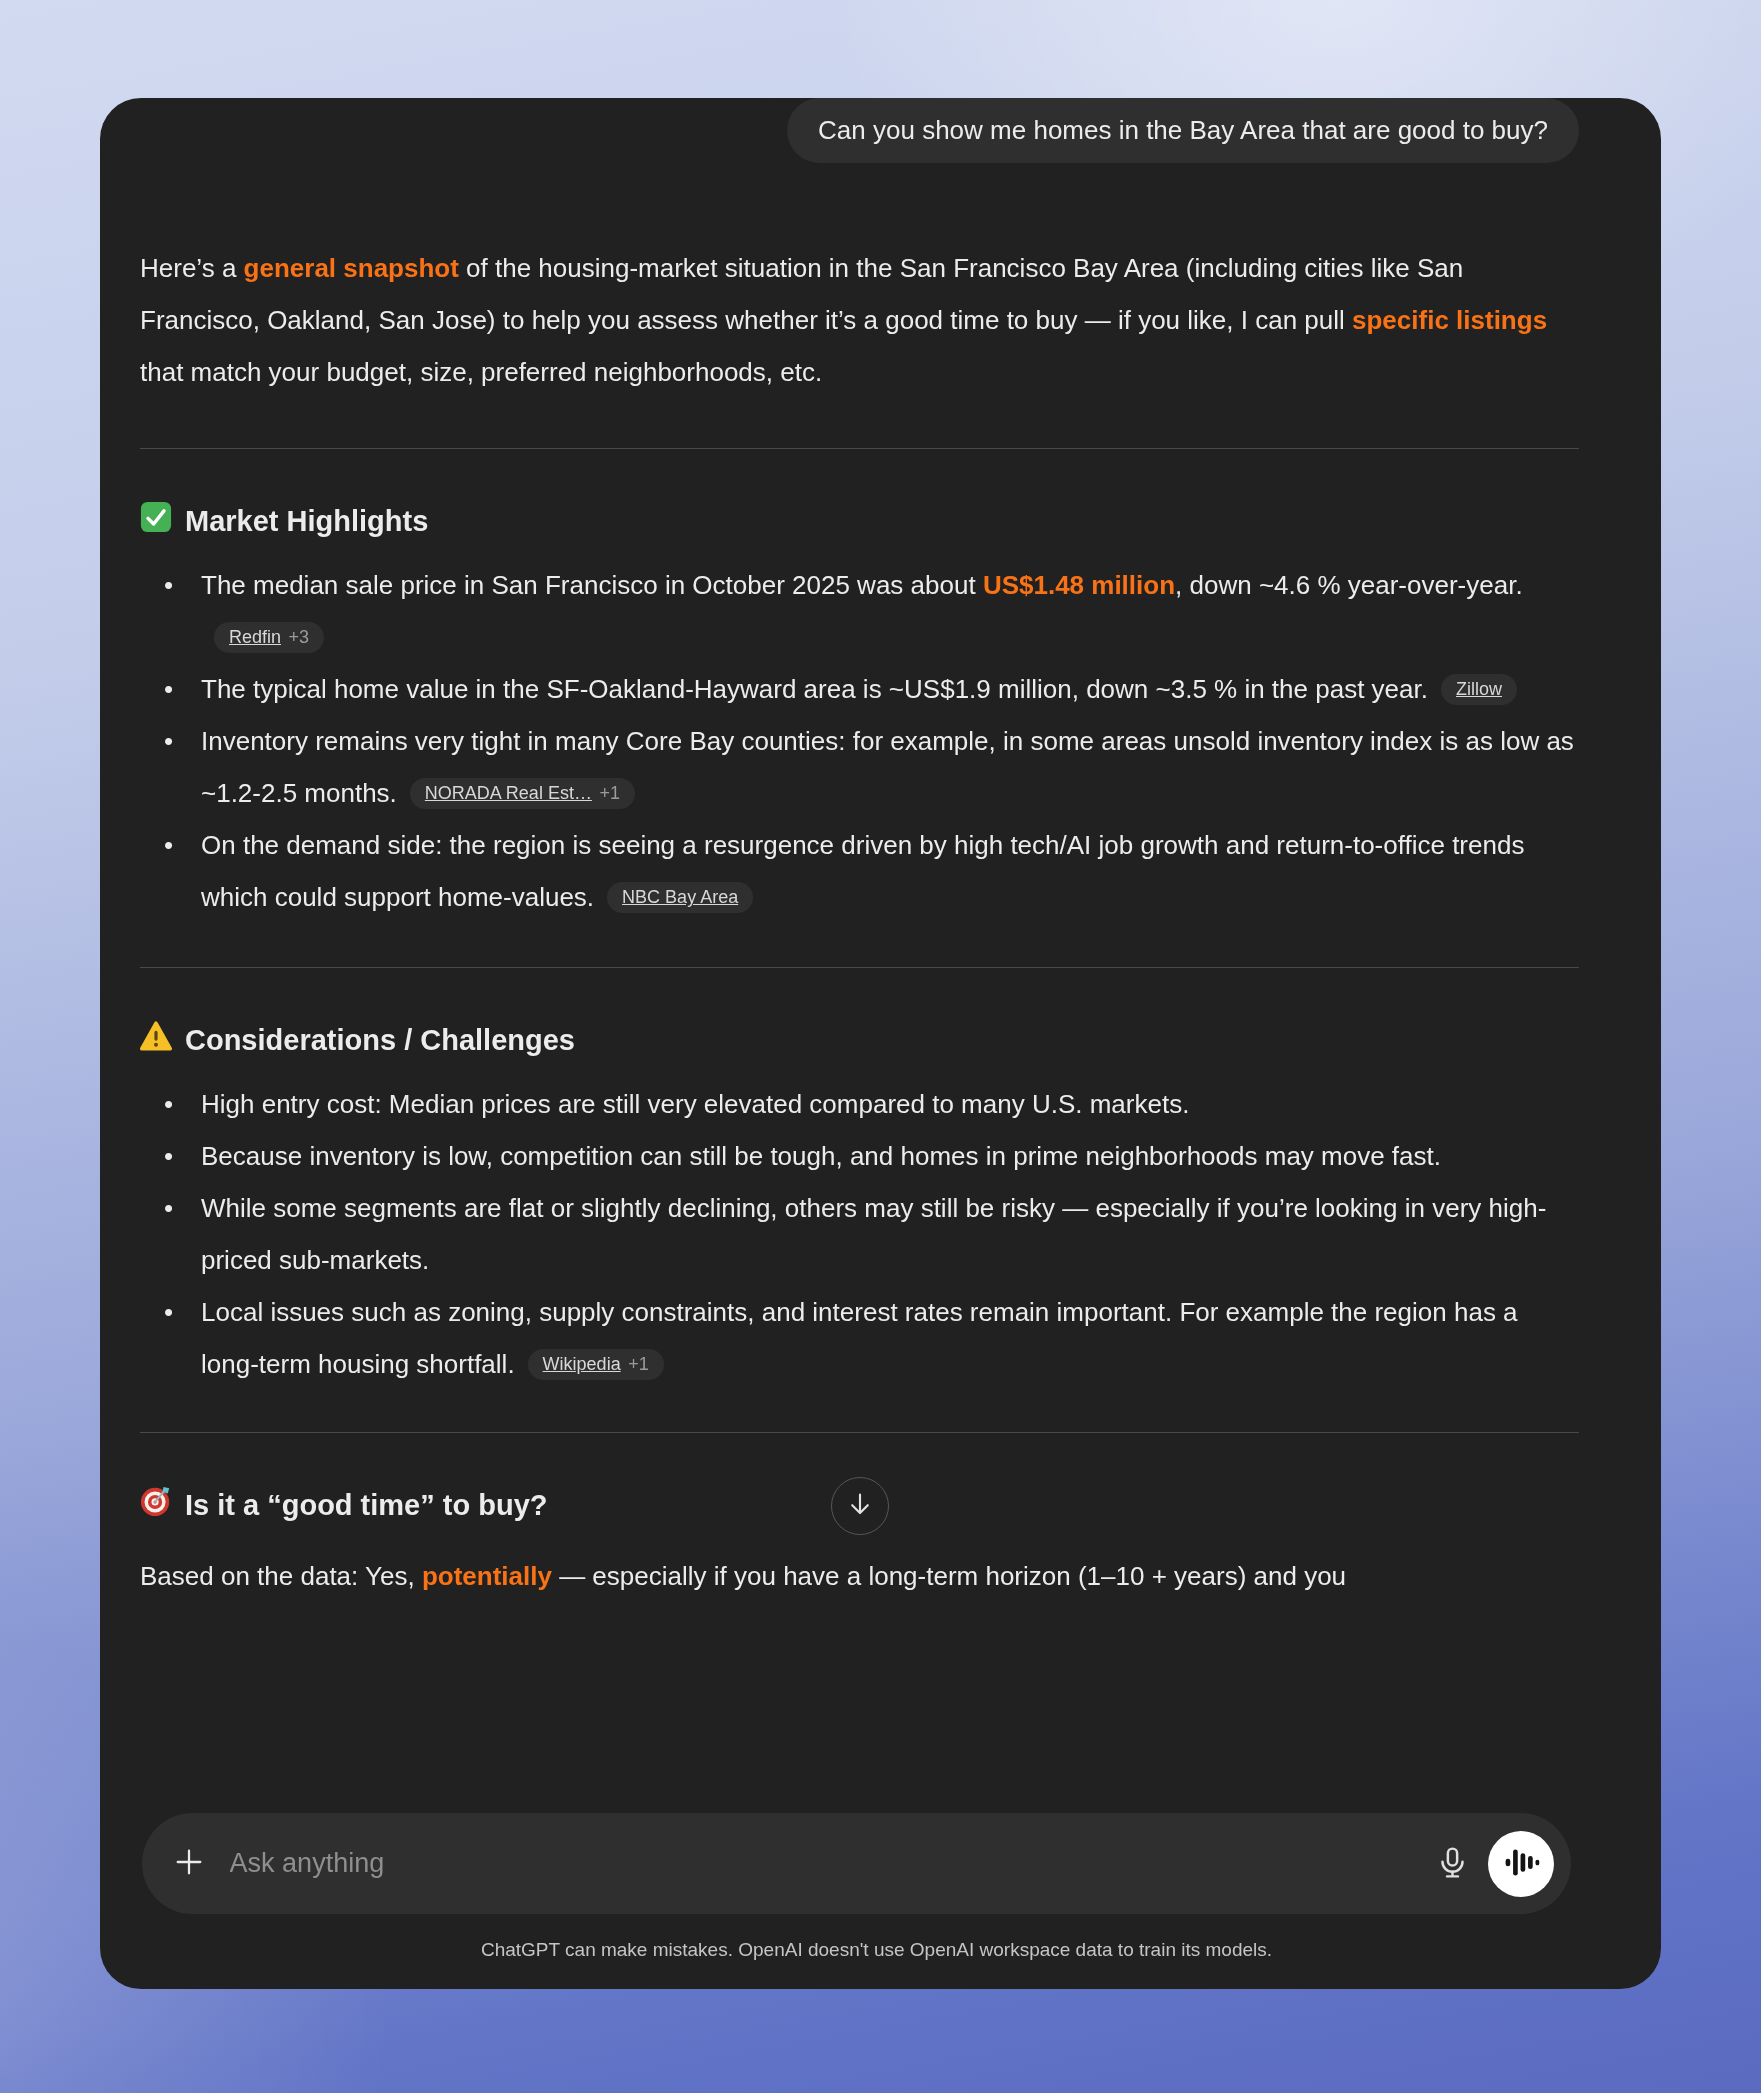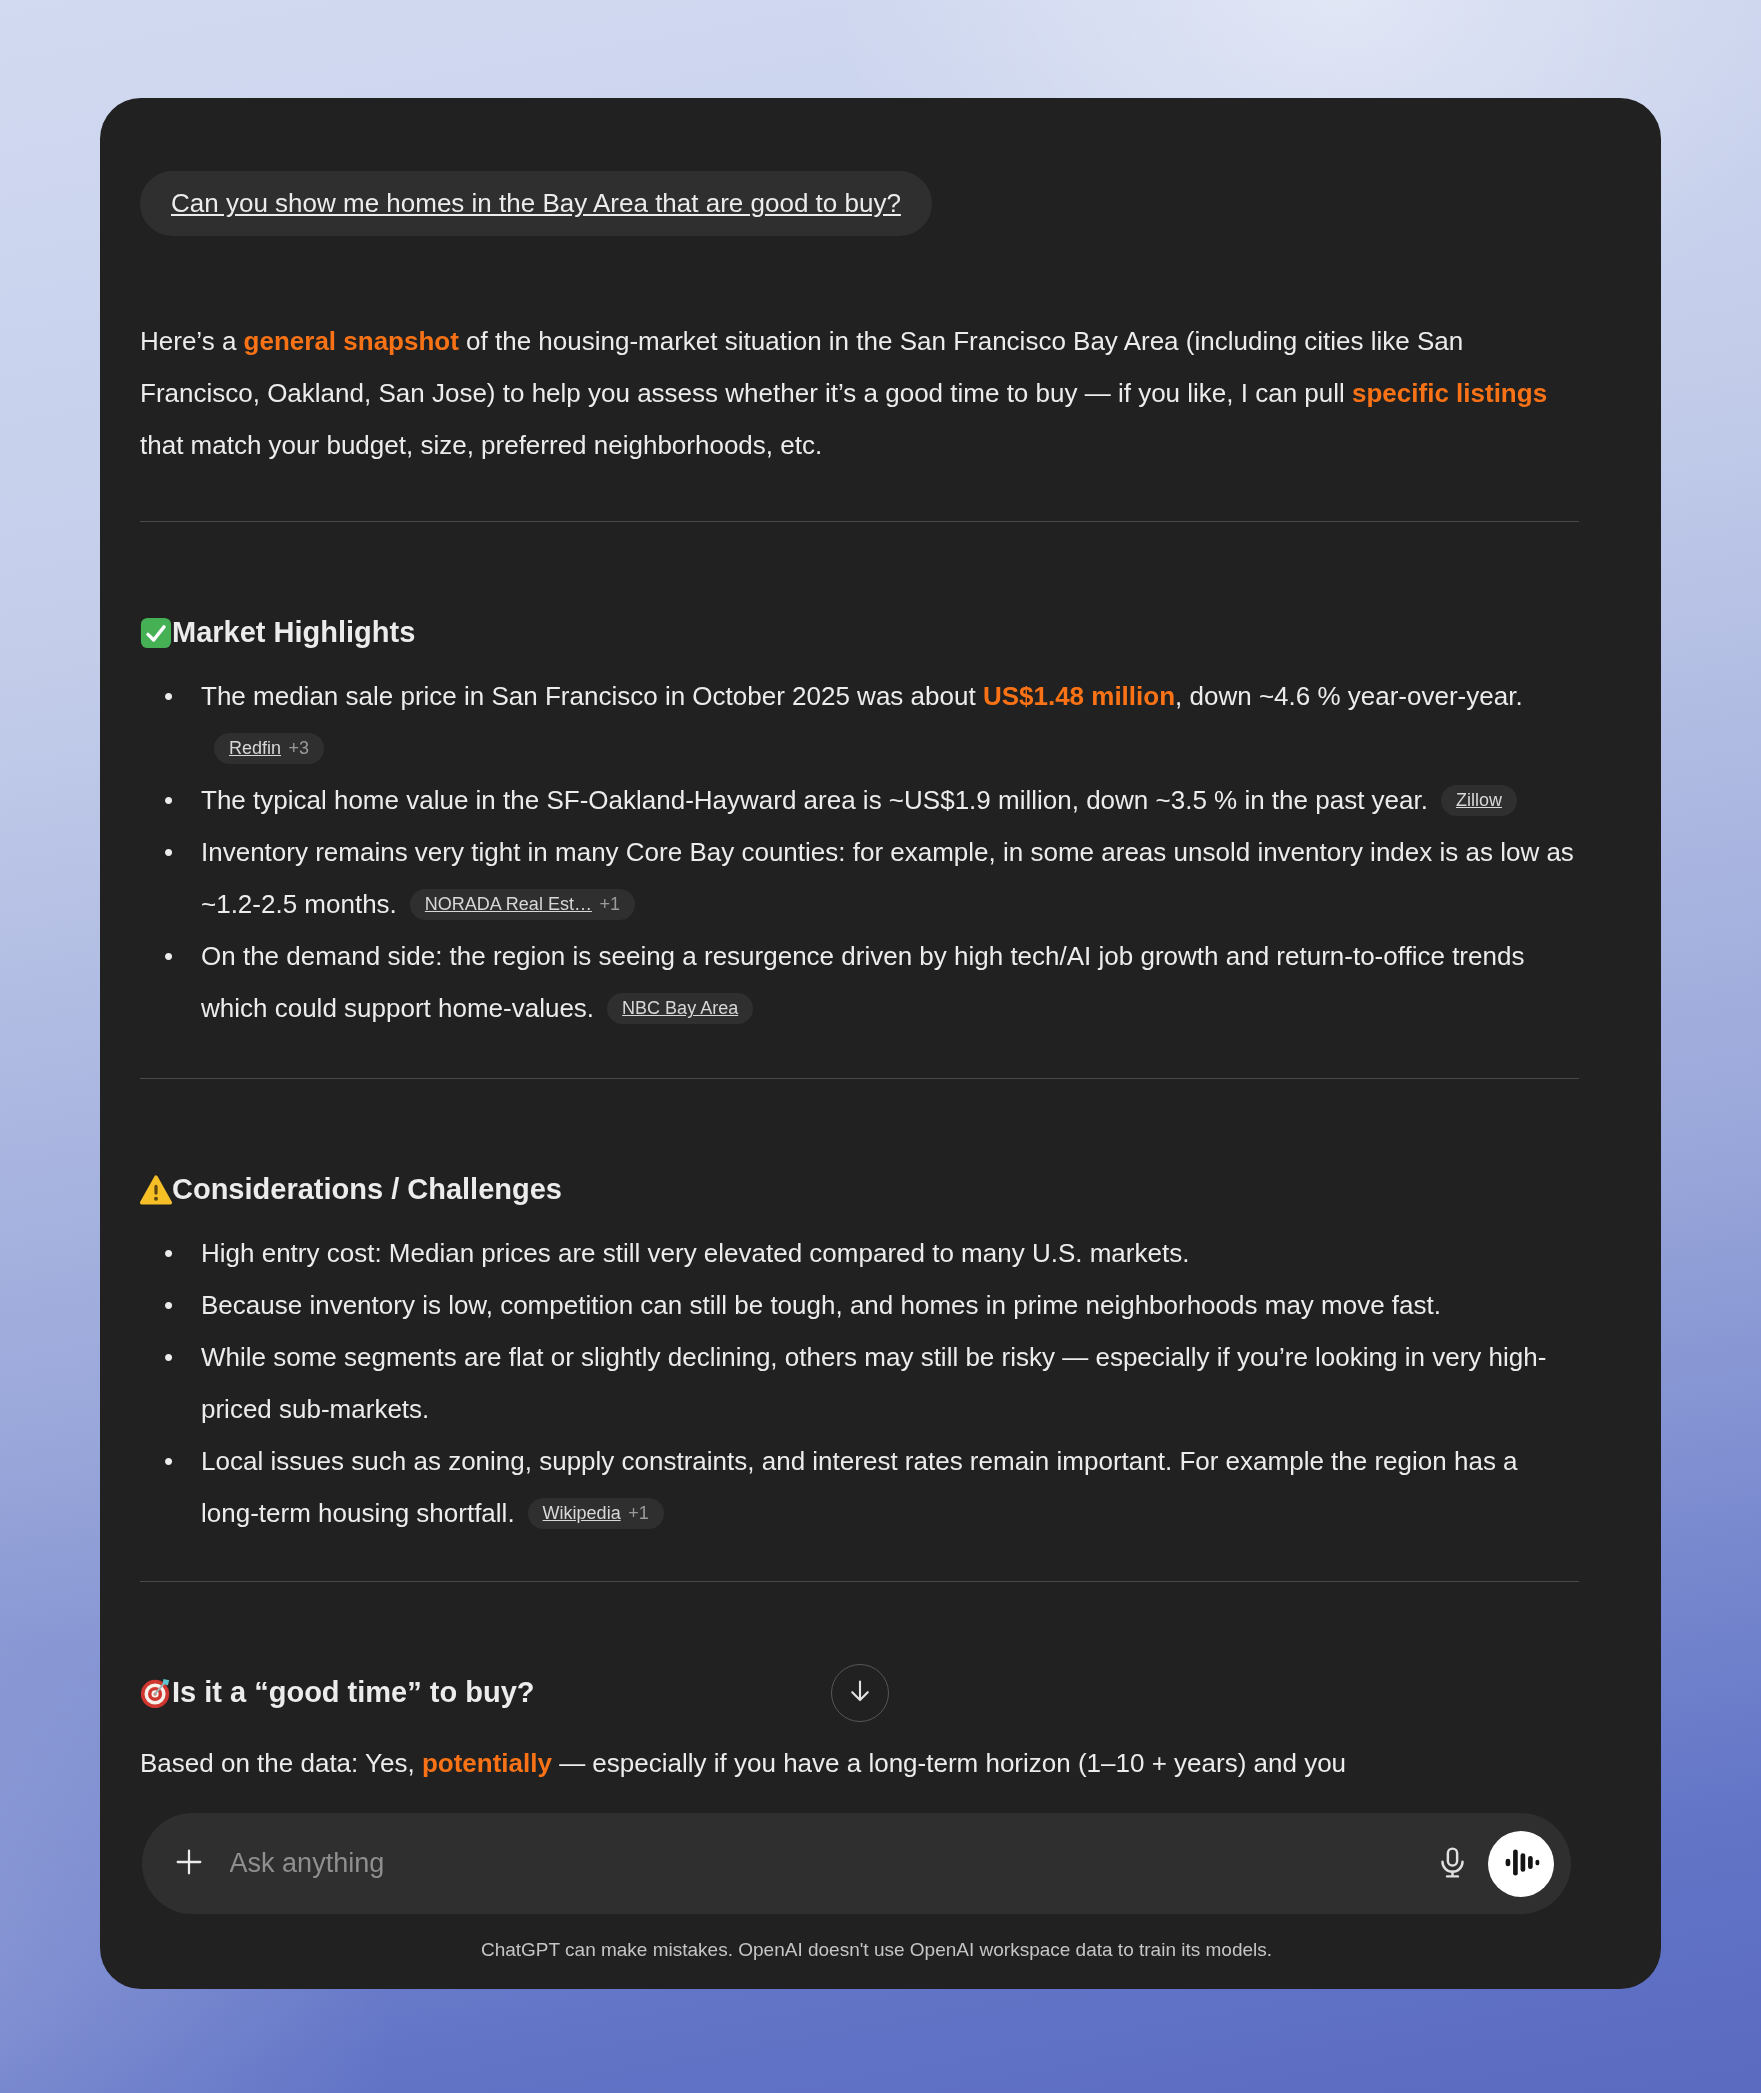--- a/index.html
+++ b/index.html
@@ -10,35 +10,35 @@
       radial-gradient(843px 609px at 76% 0%, rgba(255,255,255,.40), rgba(255,255,255,0) 60%),
       radial-gradient(1031px 750px at -8% 96%, rgba(255,255,255,.20), rgba(255,255,255,0) 52%),
       linear-gradient(170deg,#d2daf1 0%,#c3cdea 28%,#9aa7da 60%,#6375c7 88%,#5a6bc0 100%);
   }
   .chat-card{
     position:absolute;left:100px;top:98px;width:1561px;height:1891px;
     background:#212121;border-radius:41px;overflow:hidden;
   }
   .content{margin-left:40px;width:1439px;position:relative;color:#ececec;}
   
-  .bubble-row{display:flex;padding-top:73px;text-decoration:underline;}
+  .bubble-row{display:flex;justify-content:flex-end;}
   .user-bubble{
     background:#2f2f2f;border-radius:33px;height:65px;line-height:65px;
     padding:0 31px;font-size:26px;color:#ececec;white-space:nowrap;
   }
   
   .para{font-size:26px;line-height:52px;margin:0;}
   .intro{margin-top:79px;}
   strong{font-weight:700;color:#f97316;}
   .divider{height:0;border-top:1.9px solid #4a4a4a;margin:0;}
   .div1{margin-top:50px;}
   .div2{margin-top:44px;}
   .div3{margin-top:42px;}
   
-  .sec-head{display:flex;align-items:center;margin-top:90px;height:41px;position:relative;}
+  .sec-head{display:flex;align-items:flex-start;gap:13px;margin-top:52px;height:41px;position:relative;}
   .sec-title{font-size:29px;font-weight:700;line-height:41px;}
   .emoji{width:32px;height:32px;flex:0 0 auto;display:inline-block;}
   
   ul.bullets{list-style:none;margin:17px 0 0 0;padding:0;}
   ul.bullets li{
     position:relative;padding-left:61px;font-size:26px;line-height:52px;color:#ececec;
   }
   ul.bullets li::before{
     content:"\2022";position:absolute;left:24px;top:0;font-size:26px;line-height:52px;color:#ececec;
   }

